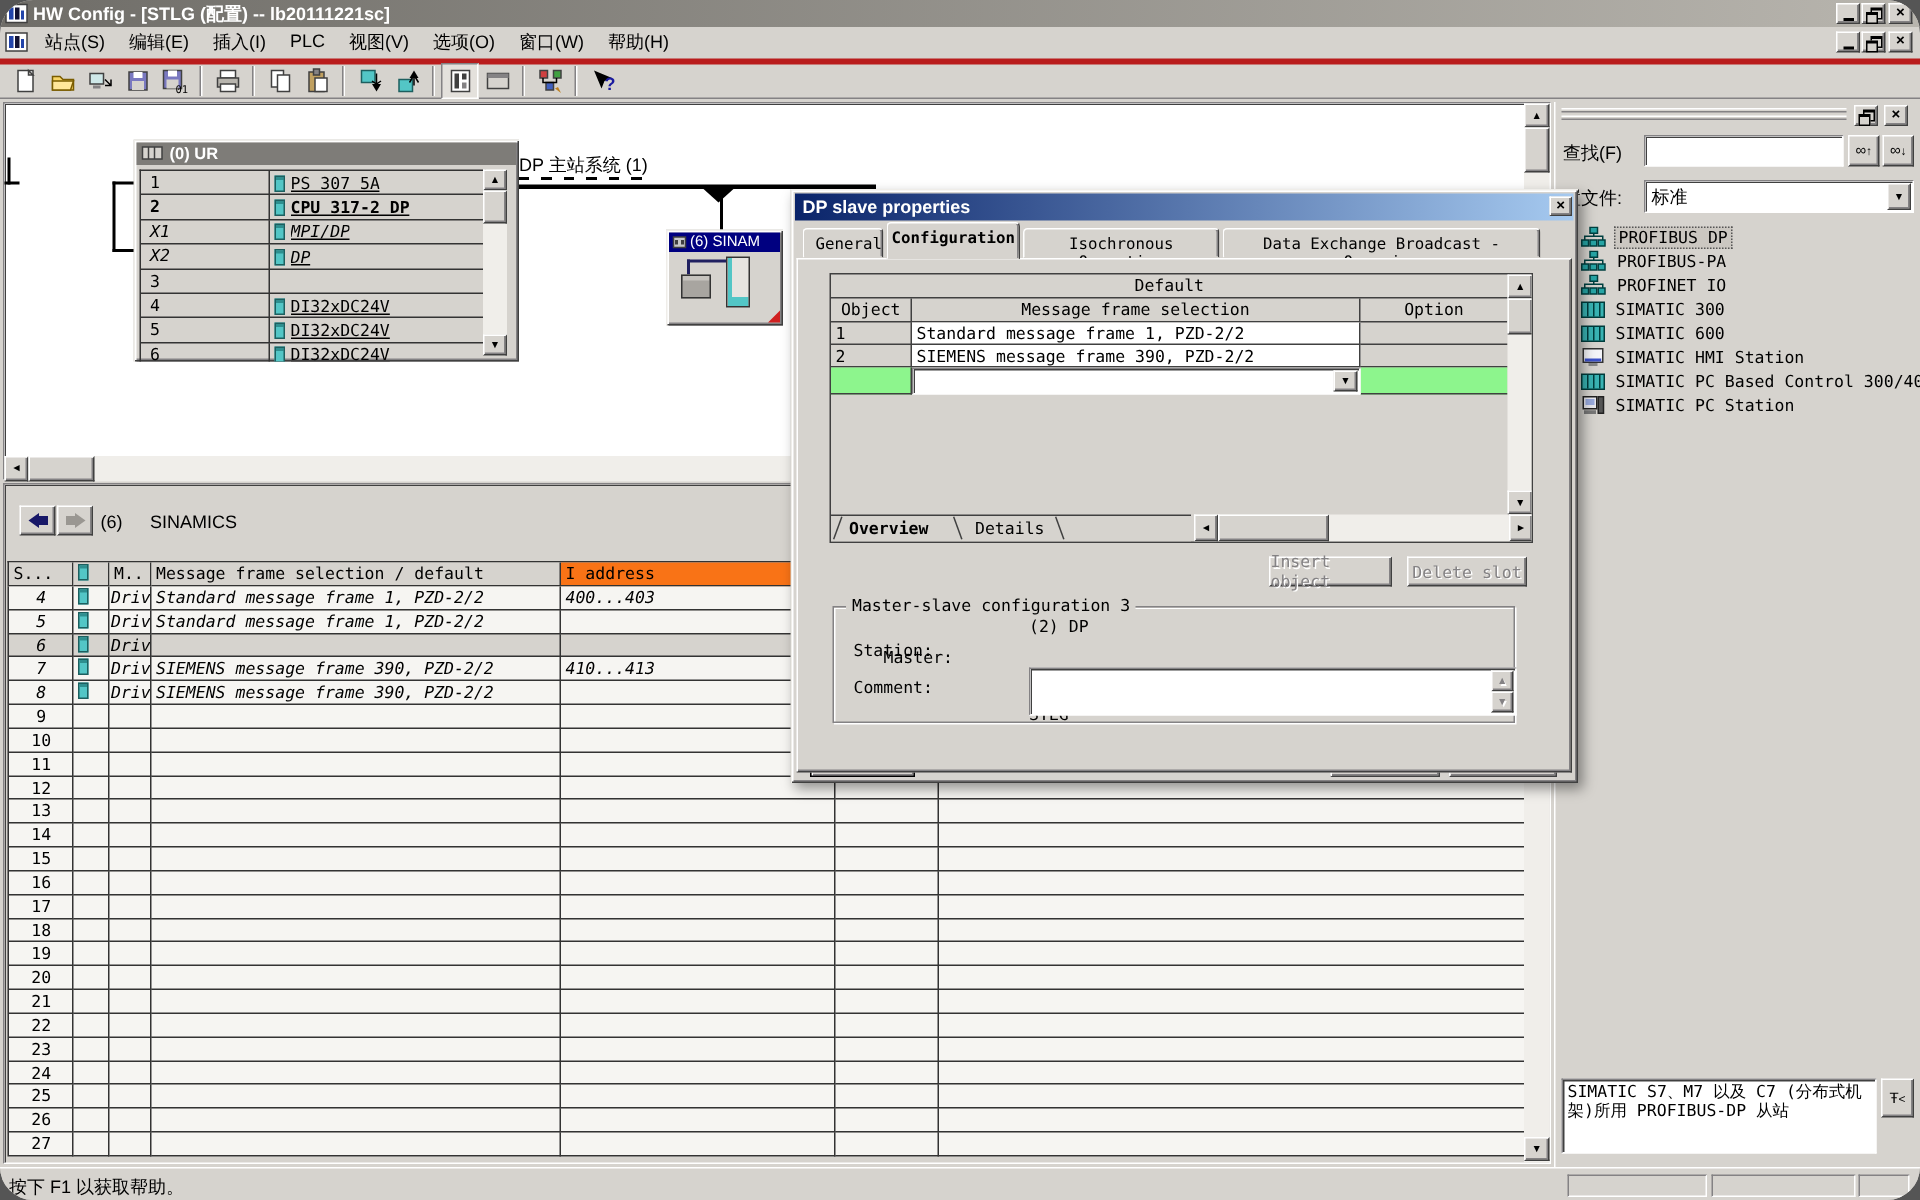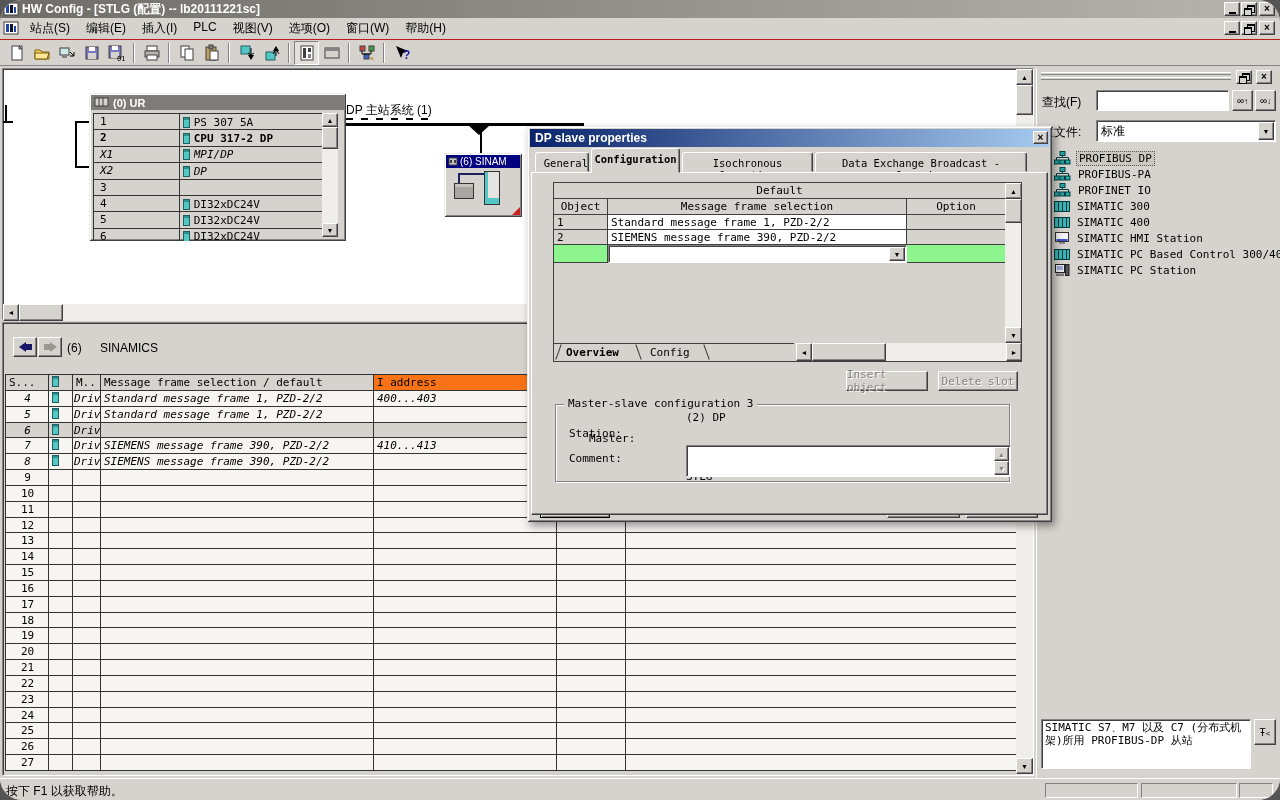--- a/index.html
+++ b/index.html
@@ -16,21 +16,21 @@
        box-shadow:inset -1px -1px 0 #848284;display:flex;align-items:center;justify-content:center;cursor:default;}
   .btn.disabled{color:#848284;text-shadow:1px 1px 0 #fff;}
   .btn.default{border:1px solid #000;box-shadow:inset 1px 1px 0 #fff,inset -1px -1px 0 #848284;}
   .winbtn{width:16px;height:14px;font-size:10px;line-height:10px;}
 
   
   .titlebar{left:0;top:0;width:1280px;height:18px;background:linear-gradient(90deg,#6f6d68,#b8b5ae);
             display:flex;align-items:center;color:#fff;font-weight:bold;}
   .menubar{left:0;top:18px;width:1280px;height:21px;display:flex;align-items:center;}
   .menuitem{padding:2px 8px;}
-  .toolbar{left:0;top:39px;width:1280px;height:27px;border-top:1px solid #b91c1c;border-bottom:1px solid #848284;
+  .toolbar{left:0;top:39px;width:1280px;height:27px;border-top:4px solid #b91c1c;border-bottom:1px solid #848284;
            display:flex;align-items:center;padding-left:4px;}
   .tbtn{width:25px;height:24px;display:flex;align-items:center;justify-content:center;}
   .tbtn.pressed{border:1px solid;border-color:#848284 #fff #fff #848284;background:#e4e1dc;}
   .tbsep{width:2px;height:20px;border-left:1px solid #848284;border-right:1px solid #fff;margin:0 4px;}
 
   
   .pane{border:1px solid;border-color:#848284 #fff #fff #848284;box-shadow:inset 1px 1px 0 #404040;}
   .station-pane{left:2px;top:68px;width:1032px;height:252px;background:#fff;z-index:1;}
   .detail-pane{left:2px;top:322px;width:1032px;height:454px;background:#d6d3ce;z-index:1;}
   .catalog{left:1036px;top:68px;width:244px;height:710px;background:#d6d3ce;z-index:10;
@@ -41,21 +41,21 @@
   .sb-btn{font-size:7px;line-height:7px;}
   .sb-thumb{background:#d6d3ce;border:1px solid;border-color:#fff #404040 #404040 #fff;box-shadow:inset -1px -1px 0 #848284;}
 
   
   .miniwin{background:#d6d3ce;box-shadow:inset 1px 1px 0 #efede9,inset -1px -1px 0 #404040,
            inset 2px 2px 0 #fff,inset -2px -2px 0 #848284;overflow:hidden;}
   .rack-title{left:2px;top:2px;width:253px;height:15px;background:#7e7c78;color:#fff;
               display:flex;align-items:center;font-size:11px;font-weight:bold;}
   .rack-row{display:flex;height:16.4px;}
   .rack-num{width:86px;border-right:1px solid #333;border-bottom:1px solid #333;padding:1px 0 0 6px;}
-  .rack-mod{width:145px;border-bottom:1px solid #333;padding:1px 0 0 3px;display:flex;align-items:center;overflow:hidden;}
+  .rack-mod{width:145px;border-bottom:1px solid #333;padding:1px 0 0 3px;display:flex;align-items:center;overflow:hidden;text-decoration:underline;}
   .mod-ico{display:inline-block;width:7px;height:11px;background:#53c6c6;border:1px solid #1d5f5f;
            box-shadow:inset 0 2px 0 #2e8f8f;margin-right:4px;flex:0 0 auto;}
 
   
   .slave-title{left:2px;top:2px;width:74px;height:13px;background:#000080;color:#fff;display:flex;
                align-items:center;font-size:10px;white-space:nowrap;overflow:hidden;}
 
   
   .dt-cell{border-right:1px solid #333;border-bottom:1px solid #333;overflow:hidden;white-space:nowrap;
            padding:1px 2px 0 3px;height:100%;}
@@ -709,21 +709,21 @@
         <div class="tree-item" style="top: 64px;">
           <span class="expando">+</span>
           <span class="tree-icon">
             <svg width="16" height="13">
               <rect x="0.5" y="1.5" width="15" height="10" fill="#39b3b3" stroke="#003c3c"></rect>
               <line x1="4.5" y1="2" x2="4.5" y2="11" stroke="#003c3c"></line>
               <line x1="8.5" y1="2" x2="8.5" y2="11" stroke="#003c3c"></line>
               <line x1="12.5" y1="2" x2="12.5" y2="11" stroke="#003c3c"></line>
             </svg>
           </span>
-          <span class="tree-label">SIMATIC 400</span>
+          <span class="tree-label">SIMATIC 600</span>
         </div>
         <div class="tree-item" style="top: 80px;">
           <span class="expando">+</span>
           <span class="tree-icon">
             <svg width="16" height="13">
               <rect x="1.5" y="0.5" width="13" height="9" fill="#f4f4f8" stroke="#333"></rect>
               <rect x="2.5" y="7" width="11" height="2" fill="#3c50c8"></rect>
               <rect x="5" y="10" width="6" height="2" fill="#888"></rect>
             </svg>
           </span>
@@ -798,21 +798,21 @@
       <div class="abs sb-track" style="left:451px;top:0;width:17px;height:160px;">
         <div class="abs btn sb-btn" style="left:0;top:0;width:17px;height:16px;">▲</div>
         <div class="abs sb-thumb" style="left:0;top:16px;width:17px;height:24px;"></div>
         <div class="abs btn sb-btn" style="left:0;top:144px;width:17px;height:16px;">▼</div>
       </div>
 
       <div class="abs" style="left:0;top:160px;width:240px;height:18px;border-top:1px solid #404040;background:#d6d3ce;"></div>
       <div class="slant" style="left:4px;transform:rotate(20deg);"></div>
       <div class="sheet-tab b" style="left:12px;">Overview</div>
       <div class="slant" style="left:84px;transform:rotate(-20deg);"></div>
-      <div class="sheet-tab" style="left:96px;">Config</div>
+      <div class="sheet-tab" style="left:96px;">Details</div>
       <div class="slant" style="left:152px;transform:rotate(-20deg);"></div>
 
       <div class="abs sb-track" style="left:242px;top:160px;width:226px;height:18px;">
         <div class="abs btn sb-btn" style="left:0;top:0;width:16px;height:18px;">◄</div>
         <div class="abs sb-thumb" style="left:16px;top:0;width:74px;height:18px;"></div>
         <div class="abs btn sb-btn" style="left:210px;top:0;width:16px;height:18px;">►</div>
       </div>
     </div>
 
     <div class="abs btn disabled mono" style="left:319px;top:245px;width:82px;height:20px;z-index:4;">Insert object</div>

